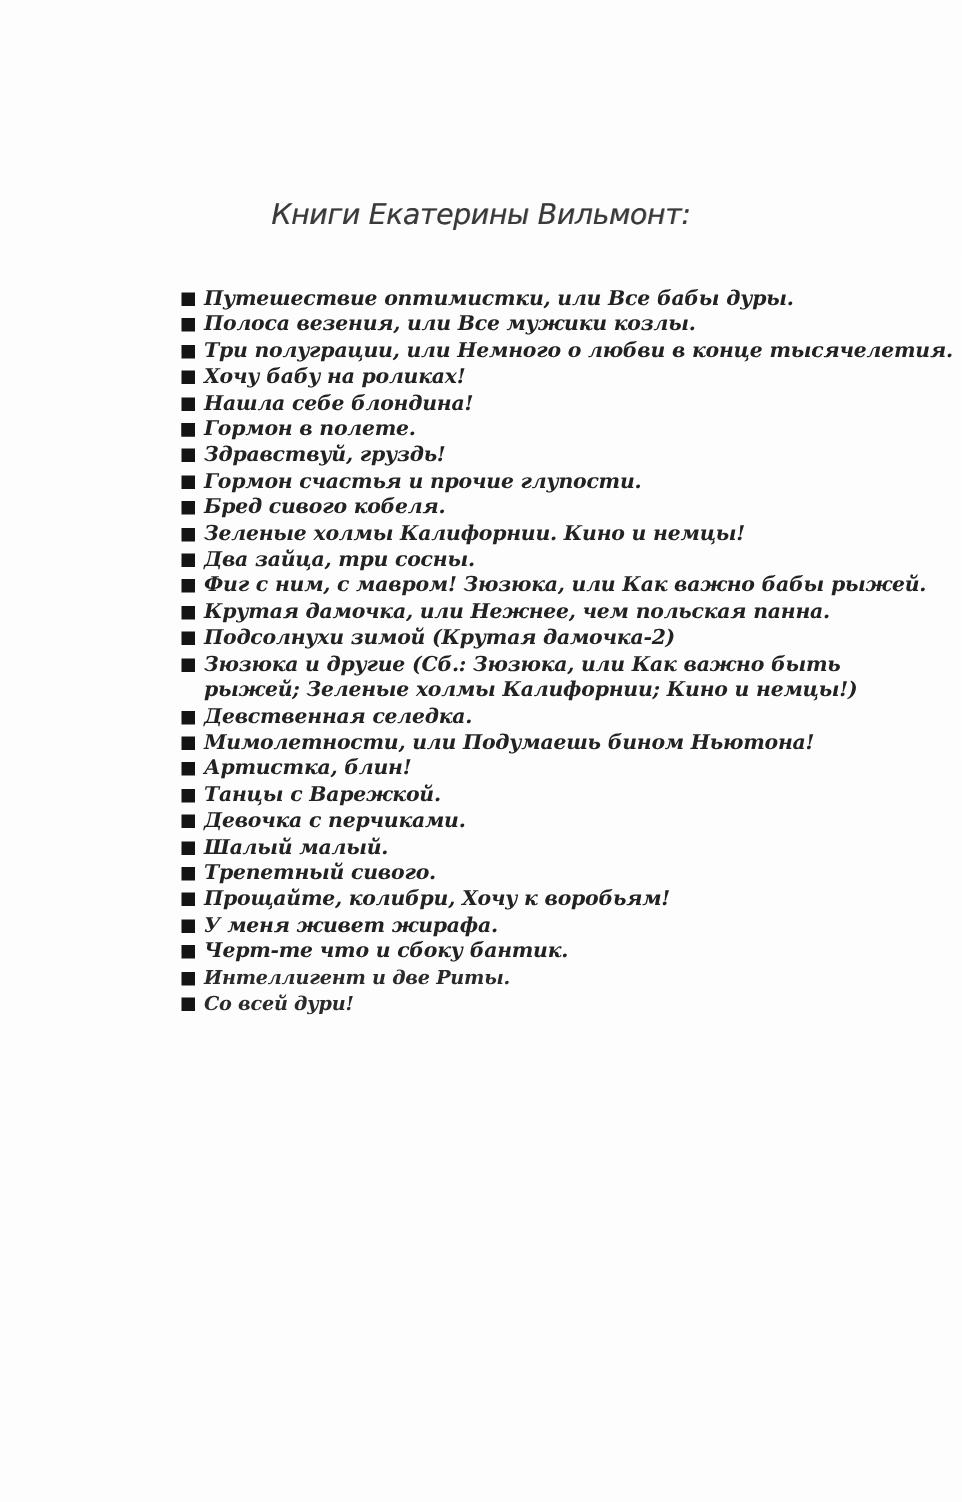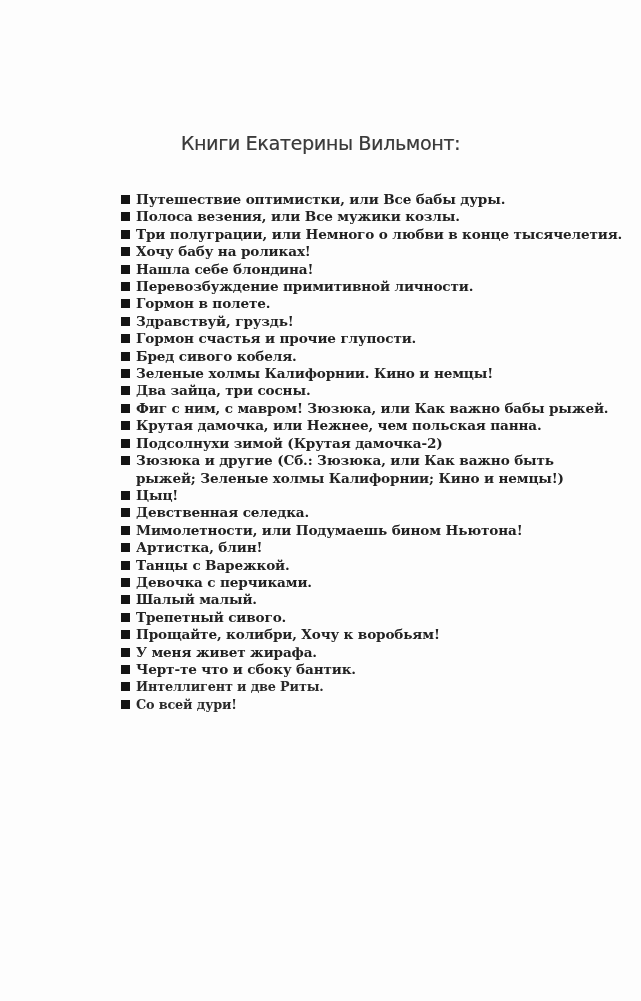--- a/index.html
+++ b/index.html
@@ -10,21 +10,21 @@
     body {
       width: 641px;
       height: 1001px;
       position: relative;
       overflow: hidden;
       background: #fdfdfd;
     }
     .page {
       position: absolute;
       left: 0; top: 0;
-      width: 641px; height: 1001px;
+      width: 641px; height: 1001px; font-style: italic;
     }
     .title {
       position: absolute;
       left: 0;
       width: 641px;
       top: 119px;
       text-align: center;
       font-family: "DejaVu Sans", sans-serif;
       font-size: 19px;
       font-weight: normal;
@@ -78,32 +78,31 @@
 
 <div class="page">
   <h1 class="title">Книги Екатерины Вильмонт:</h1>
 
   <ul class="book-list">
     <li class="book-item"><span class="bullet"></span><span class="book-title">Путешествие оптимистки, или Все бабы дуры.</span></li>
     <li class="book-item"><span class="bullet"></span><span class="book-title">Полоса везения, или Все мужики козлы.</span></li>
     <li class="book-item"><span class="bullet"></span><span class="book-title">Три полуграции, или Немного о любви в конце тысячелетия.</span></li>
     <li class="book-item"><span class="bullet"></span><span class="book-title">Хочу бабу на роликах!</span></li>
     <li class="book-item"><span class="bullet"></span><span class="book-title">Нашла себе блондина!</span></li>
-    <li class="book-item"><span class="bullet"></span><span class="book-title">Перевозбуждение примитивной личности.</span></li>
+    <li class="book-item"><span class="bullet"></span></li>
     <li class="book-item"><span class="bullet"></span><span class="book-title">Гормон в полете.</span></li>
     <li class="book-item"><span class="bullet"></span><span class="book-title">Здравствуй, груздь!</span></li>
     <li class="book-item"><span class="bullet"></span><span class="book-title">Гормон счастья и прочие глупости.</span></li>
     <li class="book-item"><span class="bullet"></span><span class="book-title">Бред сивого кобеля.</span></li>
     <li class="book-item"><span class="bullet"></span><span class="book-title">Зеленые холмы Калифорнии. Кино и немцы!</span></li>
     <li class="book-item"><span class="bullet"></span><span class="book-title">Два зайца, три сосны.</span></li>
     <li class="book-item"><span class="bullet"></span><span class="book-title">Фиг с ним, с мавром! Зюзюка, или Как важно бабы рыжей.</span></li>
     <li class="book-item"><span class="bullet"></span><span class="book-title">Крутая дамочка, или Нежнее, чем польская панна.</span></li>
     <li class="book-item"><span class="bullet"></span><span class="book-title">Подсолнухи зимой (Крутая дамочка-2)</span></li>
     <li class="book-item wrap"><span class="bullet"></span><span class="book-title">Зюзюка и другие (Сб.: Зюзюка, или Как важно быть рыжей; Зеленые холмы Калифорнии; Кино и немцы!)</span></li>
-    <li class="book-item"><span class="bullet"></span><span class="book-title">Цыц!</span></li>
     <li class="book-item"><span class="bullet"></span><span class="book-title">Девственная селедка.</span></li>
     <li class="book-item"><span class="bullet"></span><span class="book-title">Мимолетности, или Подумаешь бином Ньютона!</span></li>
     <li class="book-item"><span class="bullet"></span><span class="book-title">Артистка, блин!</span></li>
     <li class="book-item"><span class="bullet"></span><span class="book-title">Танцы с Варежкой.</span></li>
     <li class="book-item"><span class="bullet"></span><span class="book-title">Девочка с перчиками.</span></li>
     <li class="book-item"><span class="bullet"></span><span class="book-title">Шалый малый.</span></li>
     <li class="book-item"><span class="bullet"></span><span class="book-title">Трепетный сивого.</span></li>
     <li class="book-item"><span class="bullet"></span><span class="book-title">Прощайте, колибри, Хочу к воробьям!</span></li>
     <li class="book-item"><span class="bullet"></span><span class="book-title">У меня живет жирафа.</span></li>
     <li class="book-item"><span class="bullet"></span><span class="book-title">Черт-те что и сбоку бантик.</span></li>

